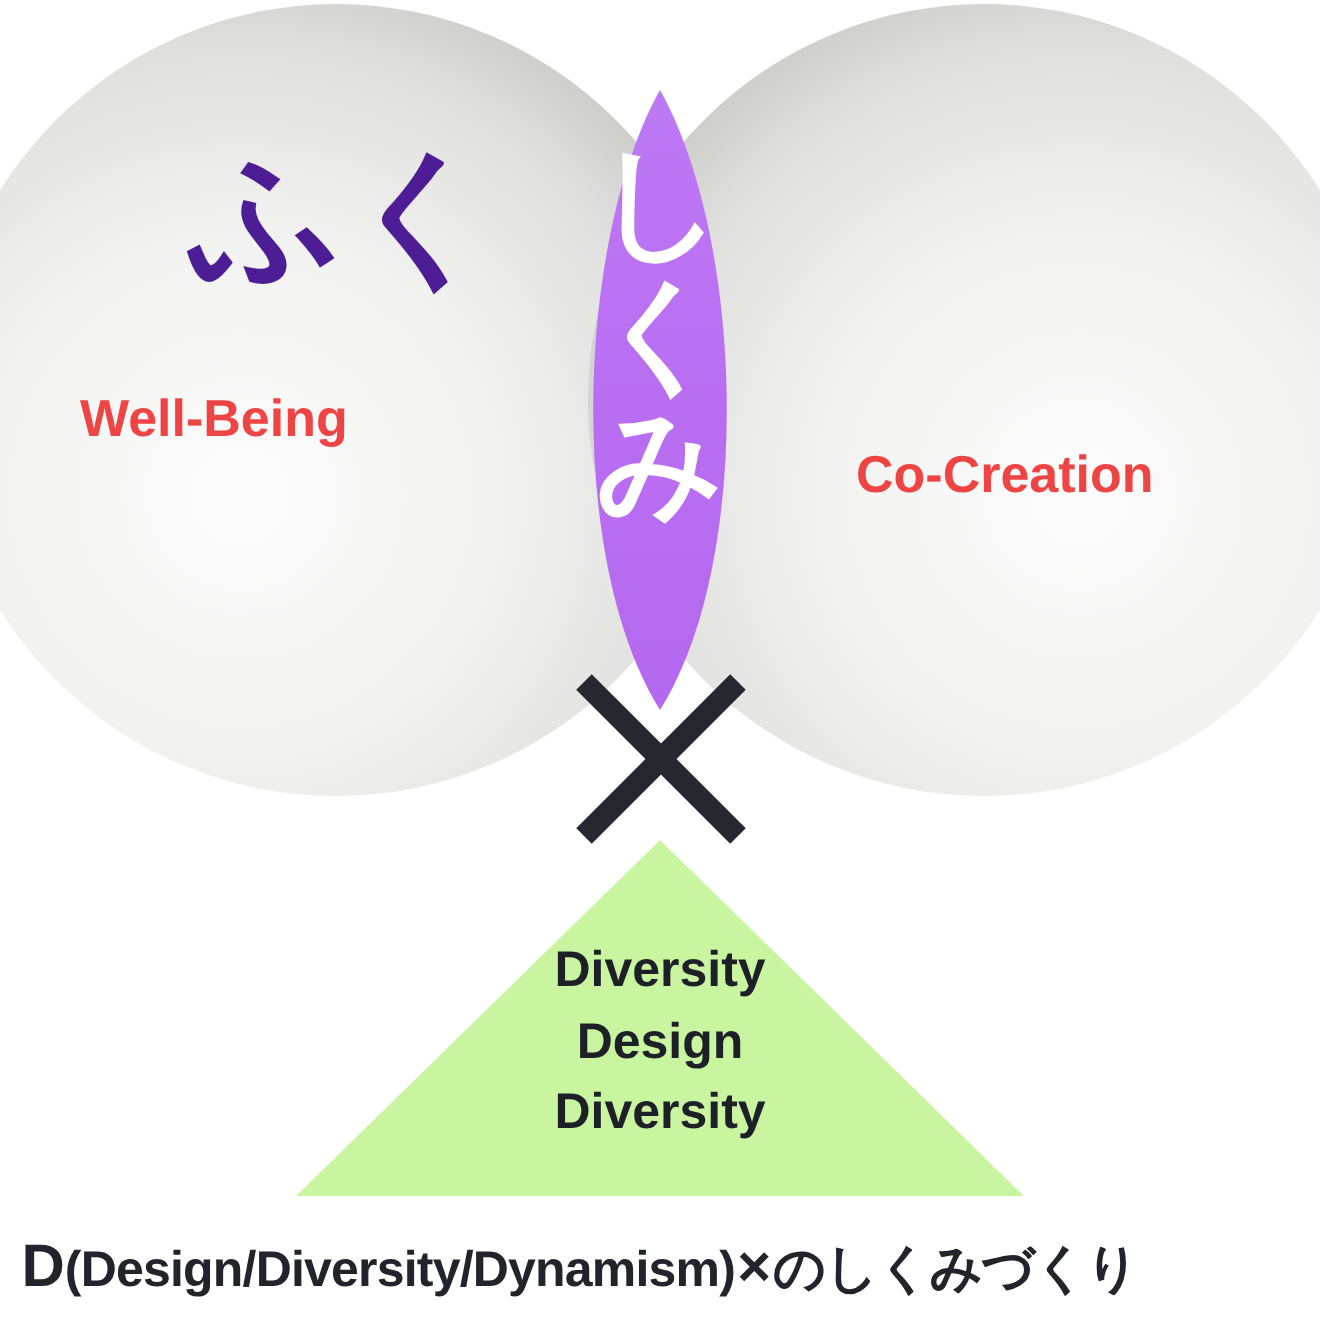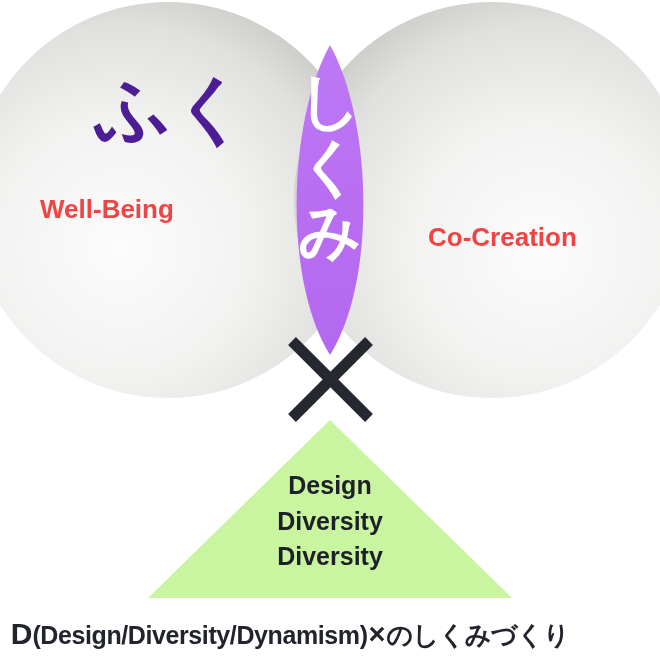--- a/index.html
+++ b/index.html
@@ -152,20 +152,20 @@
   <div class="en-label" id="en-left">Well-Being</div>
   <div class="en-label" id="en-right">Co-Creation</div>
 
   <div id="jp-center">
     <span>し</span>
     <span>く</span>
     <span>み</span>
   </div>
 
   <div id="triangle-text">
+    <span>Diversity</span>
     <span>Design</span>
-    <span>Diversity</span>
     <span>Diversity</span>
   </div>
 
   <div id="caption"><span class="cap-d">D</span><span class="cap-par">(Design/Diversity/Dynamism)</span><span class="cap-x">×</span><span class="cap-jp">のしくみづくり</span></div>
 
 </div>
 
 </body></html>

